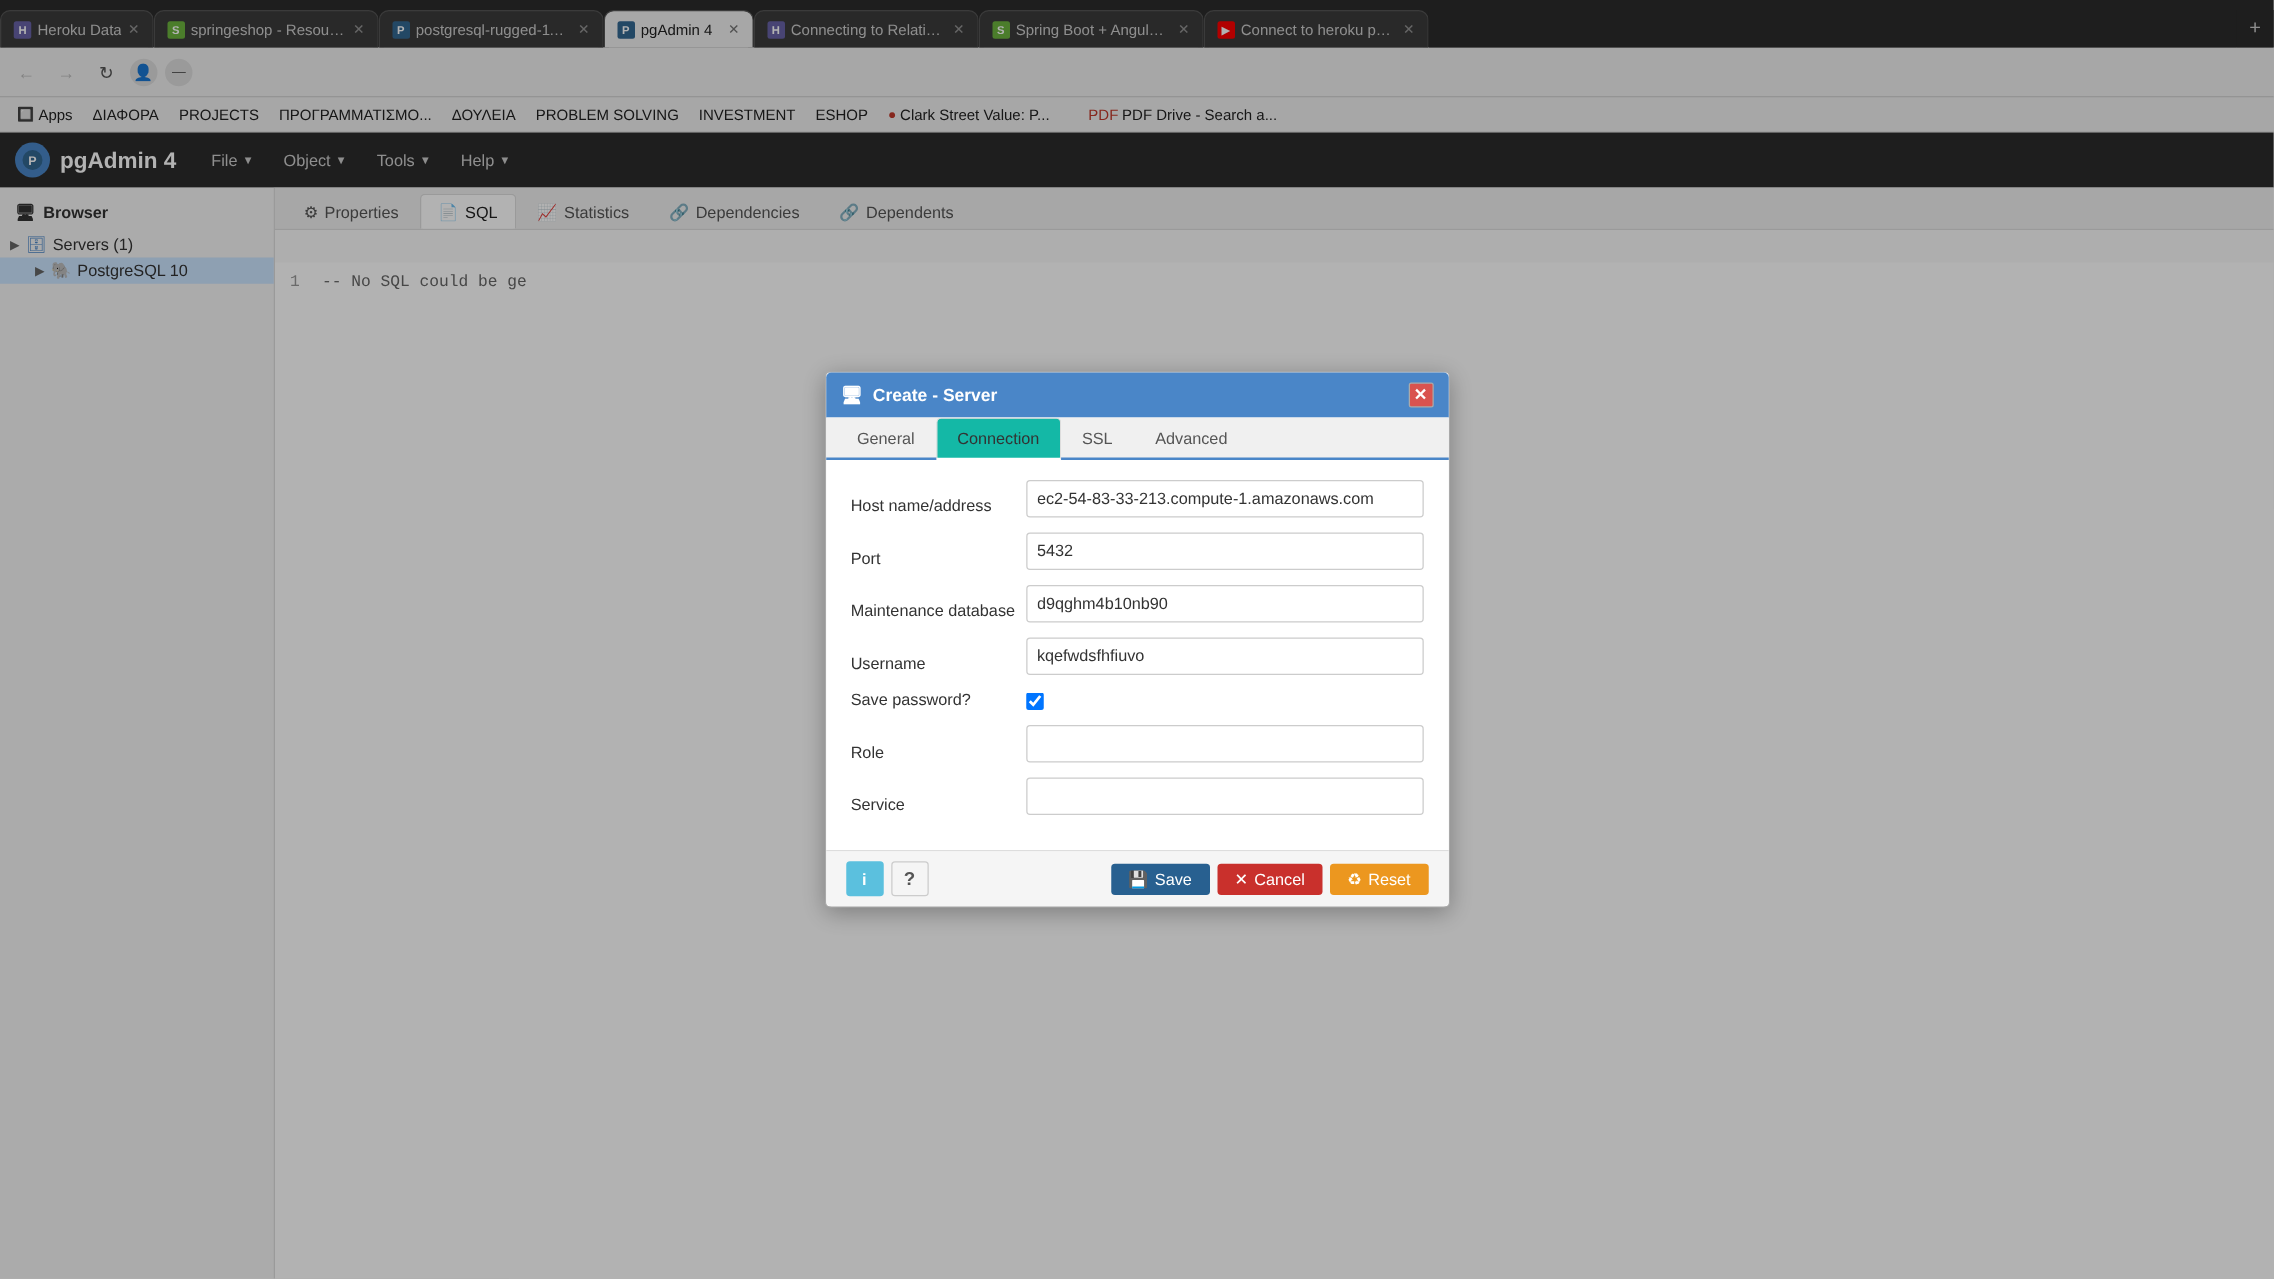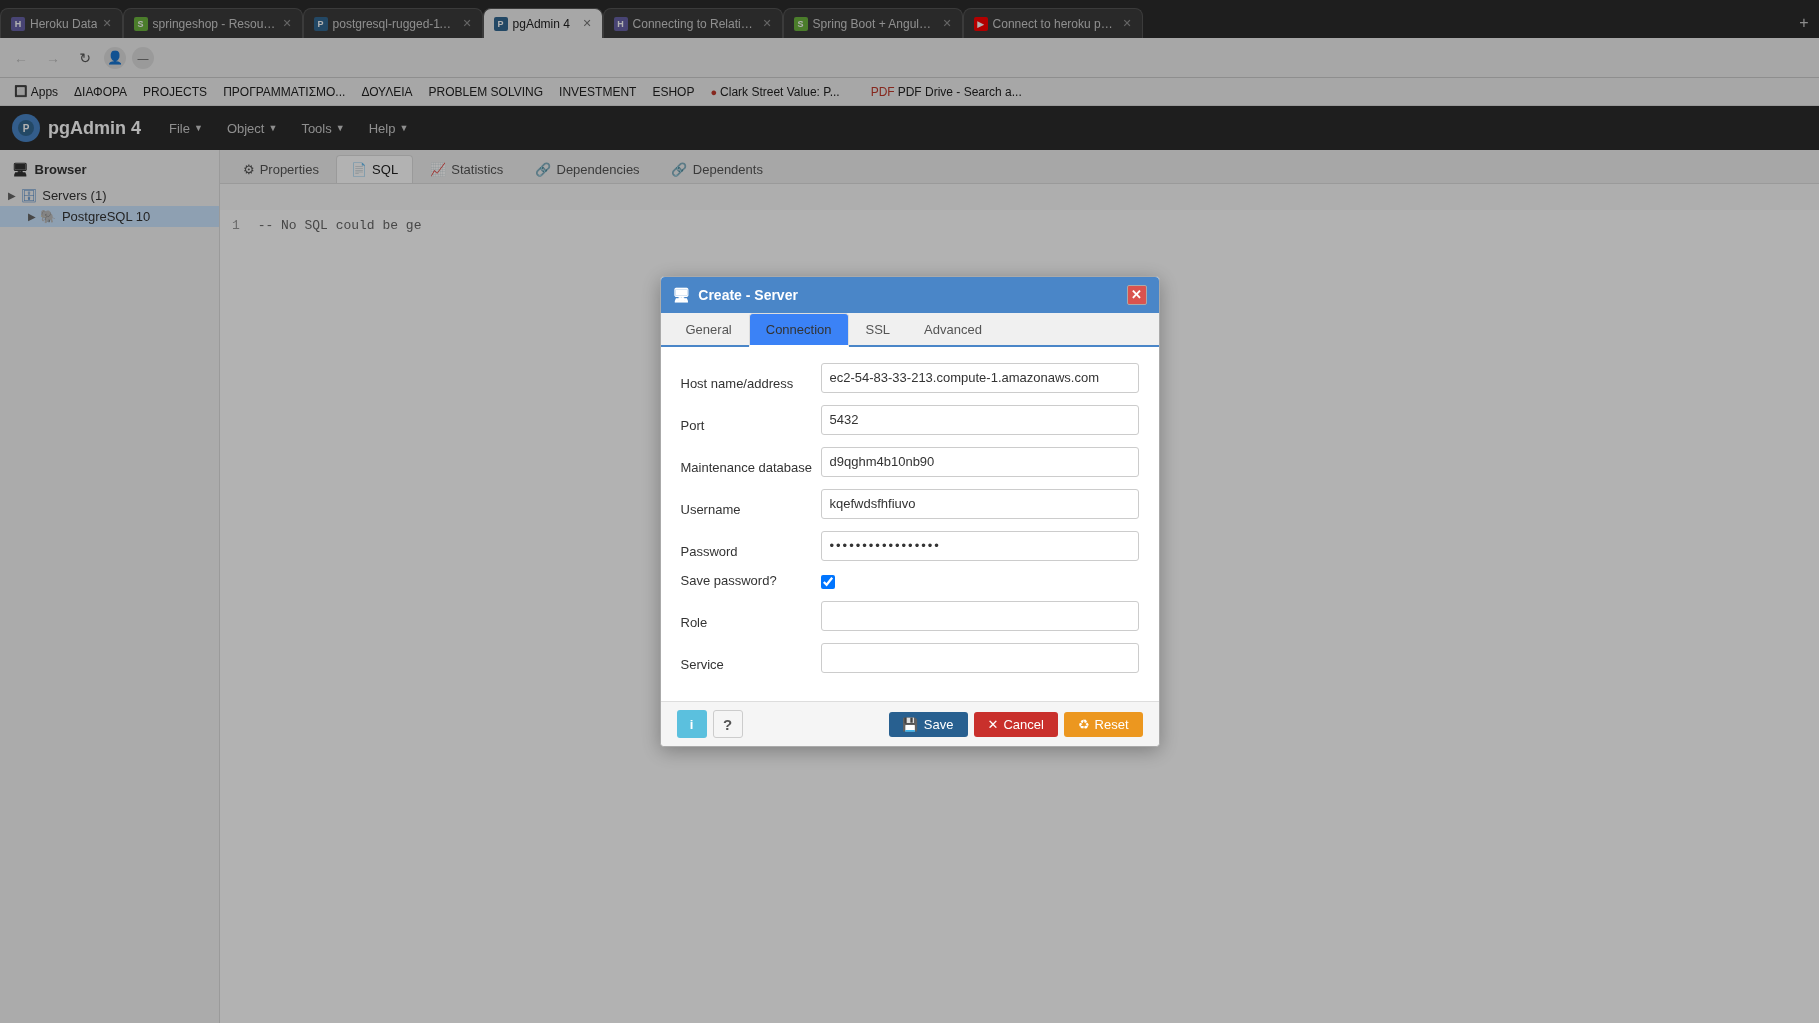--- a/index.html
+++ b/index.html
@@ -54,21 +54,21 @@
     
     .modal-overlay { position: fixed; top: 0; left: 0; right: 0; bottom: 0; background: rgba(0,0,0,0.3); display: flex; align-items: center; justify-content: center; z-index: 1000; }
 
     
     .dialog { background: white; border: 1px solid #aaa; border-radius: 4px; width: 500px; box-shadow: 0 4px 20px rgba(0,0,0,0.3); }
     .dialog-header { background: #4a86c8; color: white; padding: 8px 12px; display: flex; align-items: center; justify-content: space-between; border-radius: 4px 4px 0 0; }
     .dialog-title { display: flex; align-items: center; gap: 8px; font-size: 14px; font-weight: 600; }
     .dialog-close-btn { width: 20px; height: 20px; background: #d9534f; border: 1px solid #aaa; border-radius: 2px; cursor: pointer; display: flex; align-items: center; justify-content: center; color: white; font-size: 13px; font-weight: bold; }
     .dialog-tabs { display: flex; border-bottom: 2px solid #4a86c8; padding: 0 8px; background: #f0f0f0; }
     .dialog-tab { padding: 8px 16px; cursor: pointer; font-size: 13px; color: #555; border: 1px solid transparent; border-bottom: none; }
-    .dialog-tab.active { background: #3b82f6; border-color: #ddd #ddd transparent; border-radius: 4px 4px 0 0; color: #333; margin-bottom: -2px; border-bottom: 2px solid white; }
+    .dialog-tab.active { background: #14b8a6; border-color: #ddd #ddd transparent; border-radius: 4px 4px 0 0; color: #333; margin-bottom: -2px; border-bottom: 2px solid white; }
     .dialog-body { padding: 16px 20px; background: white; }
     .form-row { display: flex; align-items: flex-end; margin-bottom: 12px; }
     .form-label { width: 140px; font-size: 13px; color: #333; flex-shrink: 0; line-height: 1.3; }
     .form-input { flex: 1; height: 30px; border: 1px solid #ccc; border-radius: 3px; padding: 0 8px; font-size: 13px; color: #333; }
     .password-input { letter-spacing: 2px; }
     .form-checkbox { width: 14px; height: 14px; }
     .dialog-footer { display: flex; align-items: center; justify-content: space-between; padding: 8px 16px; background: #f5f5f5; border-top: 1px solid #ddd; border-radius: 0 0 4px 4px; }
     .footer-left { display: flex; gap: 6px; }
     .footer-right { display: flex; gap: 6px; }
     .btn { padding: 5px 14px; border-radius: 3px; cursor: pointer; font-size: 13px; display: flex; align-items: center; gap: 5px; border: none; font-weight: 500; }
@@ -293,24 +293,20 @@
       <div class="form-row">
         <label class="form-label">Maintenance database</label>
         <input class="form-input" type="text" value="d9qghm4b10nb90" style="">
       </div>
 
       <div class="form-row">
         <label class="form-label">Username</label>
         <input class="form-input" type="text" value="kqefwdsfhfiuvo" style="">
       </div>
 
-      <div class="form-row">
-        <label class="form-label">Password</label>
-        <input class="form-input password-input" type="password" value="somepasswordvalue" style="">
-      </div>
 
       <div class="form-row">
         <label class="form-label">Save password?</label>
         <input class="form-checkbox" type="checkbox" checked="" style="">
       </div>
 
       <div class="form-row">
         <label class="form-label">Role</label>
         <input class="form-input" type="text" value="" style="">
       </div>

